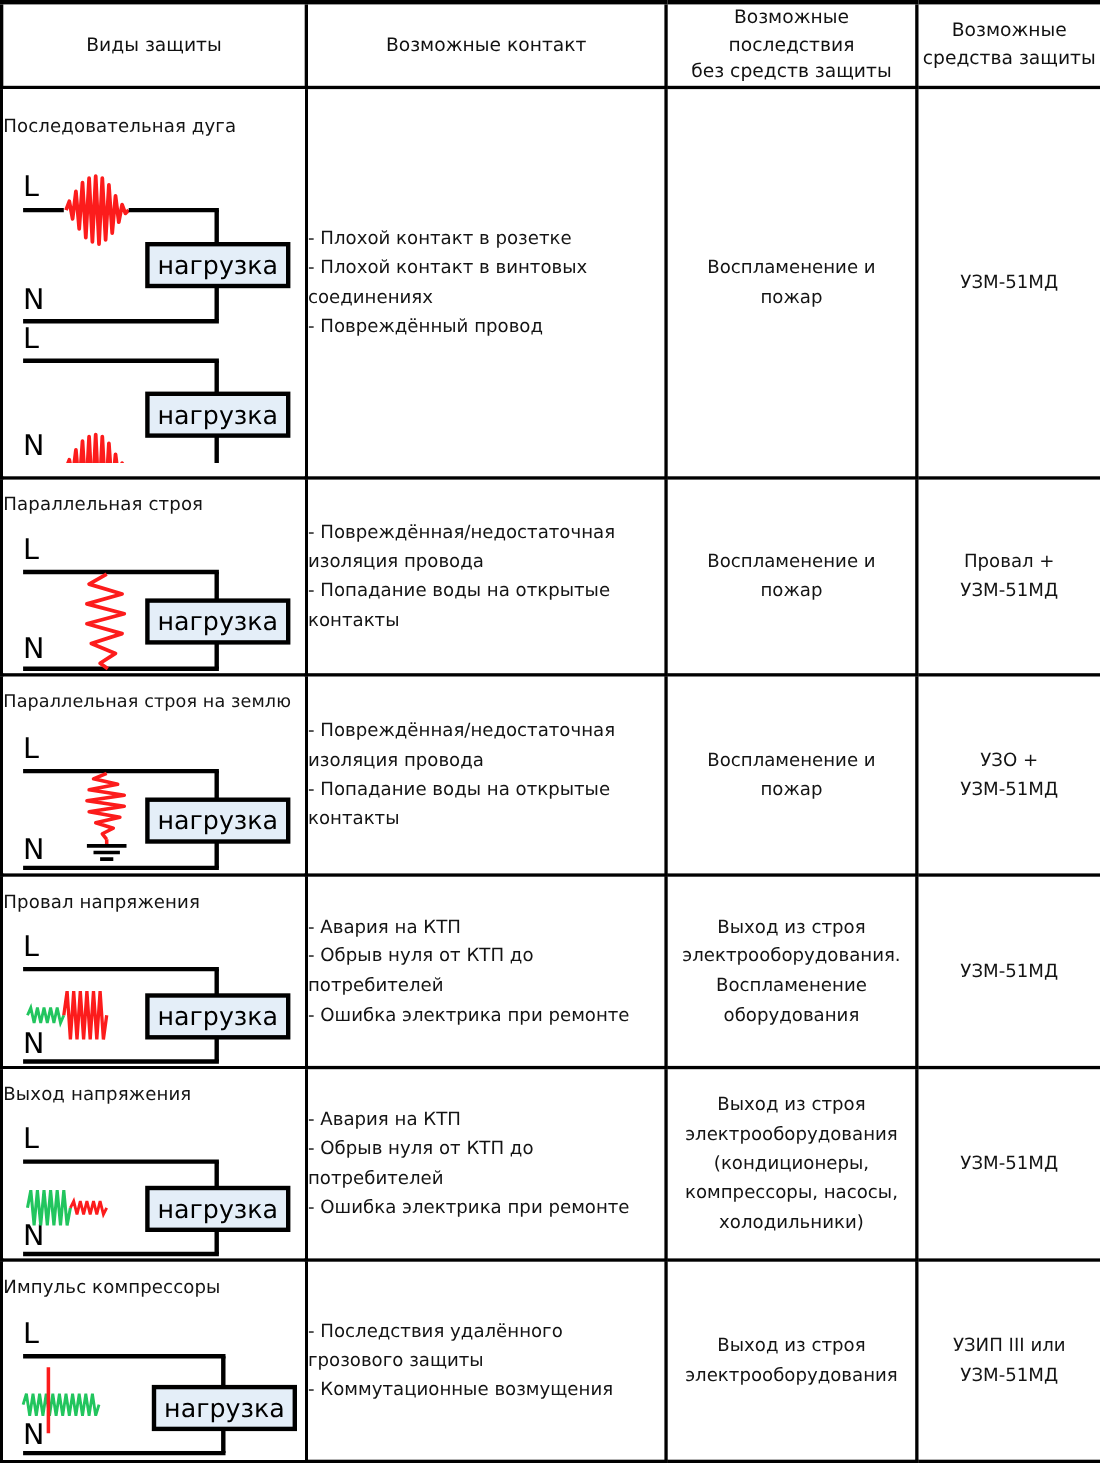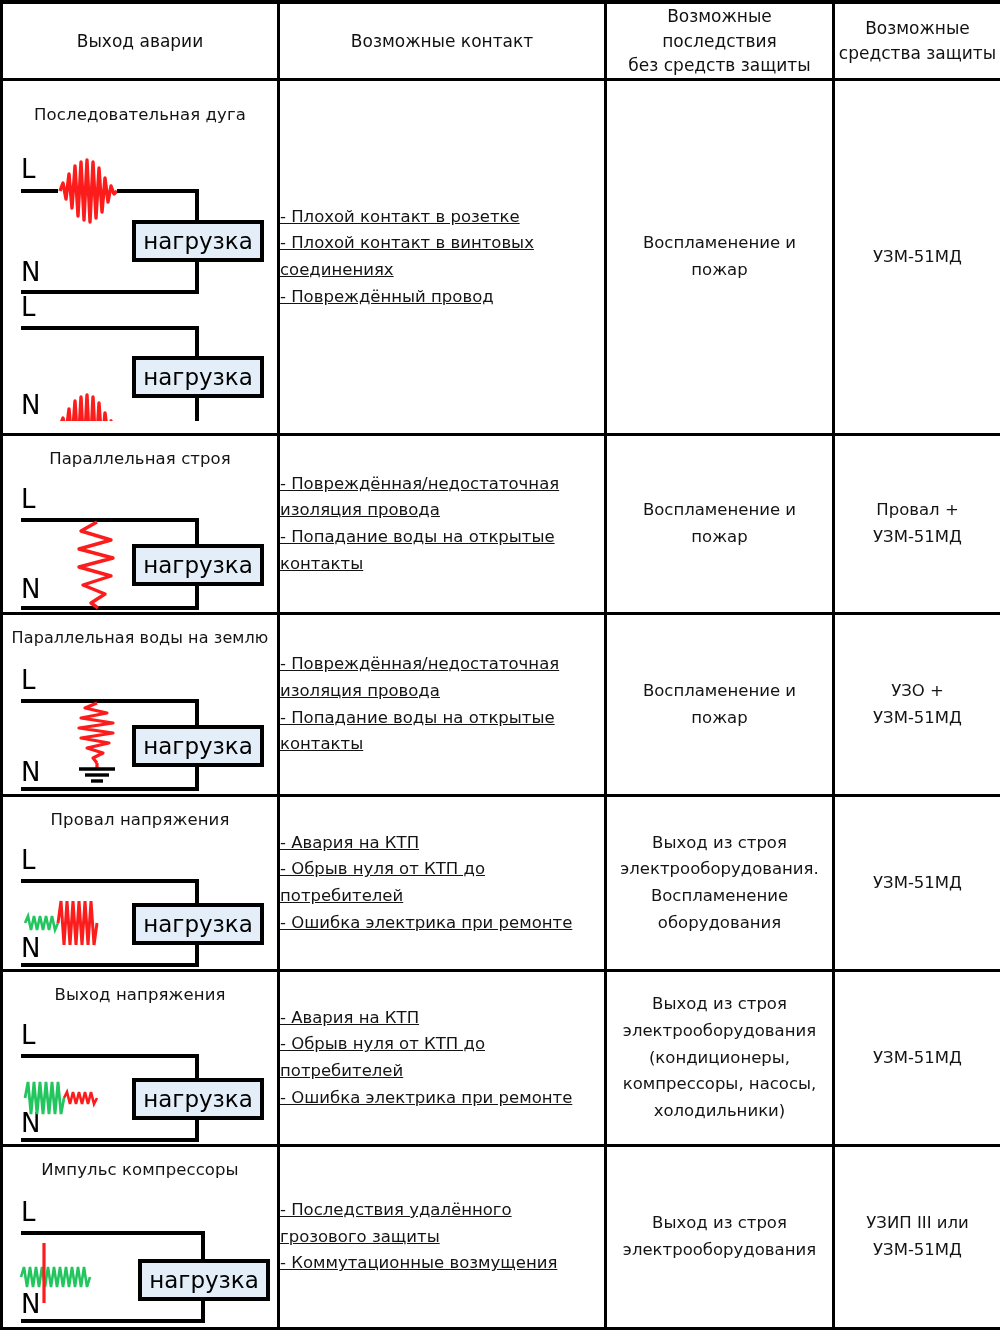--- a/index.html
+++ b/index.html
@@ -46,39 +46,39 @@
 
   
   .cell-causes {
     font-size: 16.5px;
     color: #141414;
     line-height: 1.62;
     padding: 14px 10px 10px 12px;
     vertical-align: top;
     text-align: left;
   }
-  .cell-causes div { white-space: pre-wrap; text-decoration: underline; }
+  .cell-causes div { white-space: pre-wrap; }
 
   .cell-conseq, .cell-protect {
     text-align: center;
     font-size: 16.5px;
     color: #141414;
     line-height: 1.62;
     padding: 6px 10px;
   }
   .cell-conseq div, .cell-protect div { white-space: pre-wrap; }
 
   .cell-type {
     position: relative;
     padding: 0;
     height: 100%;
   }
 
   .diagram-title {
-    text-align: center;
+    text-align: left;
     font-size: 16.5px;
     color: #141414;
     padding-top: 13px;
     padding-bottom: 2px;
     letter-spacing: .1px;
   }
   .diagram-wrap { position: relative; }
   .diagram-wrap svg { display: block; }
 
   
@@ -98,21 +98,21 @@
 
 <table class="fault-table">
   <colgroup>
     <col class="c-type">
       <col class="c-causes">
       <col class="c-conseq">
       <col class="c-protect">
   </colgroup>
   <thead>
     <tr>
-      <th class="hdr">Выход аварии</th>
+      <th class="hdr">Виды защиты</th>
       <th class="hdr">Возможные контакт</th>
       <th class="hdr" style="white-space:pre-wrap">Возможные
 последствия
 без средств защиты</th>
       <th class="hdr" style="white-space:pre-wrap">Возможные
 средства защиты</th>
     </tr>
   </thead>
   <tbody>
 
@@ -201,21 +201,21 @@
 пожар</div>
       </td>
       <td class="cell-protect">
         <div>Провал +
 УЗМ-51МД</div>
       </td>
     </tr>
 
     <tr>
       <td class="cell-type">
-        <div class="diagram-title" style="font-size:16px">Параллельная воды на землю</div>
+        <div class="diagram-title" style="font-size:16px">Параллельная строя на землю</div>
         <div class="diagram-wrap">
           <svg width="277" height="145" viewBox="0 0 277 145">
             <text class="rail-lbl" x="18" y="40">L</text>
             <line x1="18" y1="52" x2="196" y2="52" stroke="#000" stroke-width="4"></line>
             <line x1="194" y1="52" x2="194" y2="78" stroke="#000" stroke-width="4"></line>
             <rect x="131" y="78" width="128" height="38" fill="#e4eef8" stroke="#000" stroke-width="4"></rect>
             <text class="load-txt" x="195" y="105" text-anchor="middle">нагрузка</text>
             <line x1="194" y1="116" x2="194" y2="140" stroke="#000" stroke-width="4"></line>
             <text class="rail-lbl" x="18" y="132">N</text>
             <line x1="18" y1="140" x2="196" y2="140" stroke="#000" stroke-width="4"></line>

